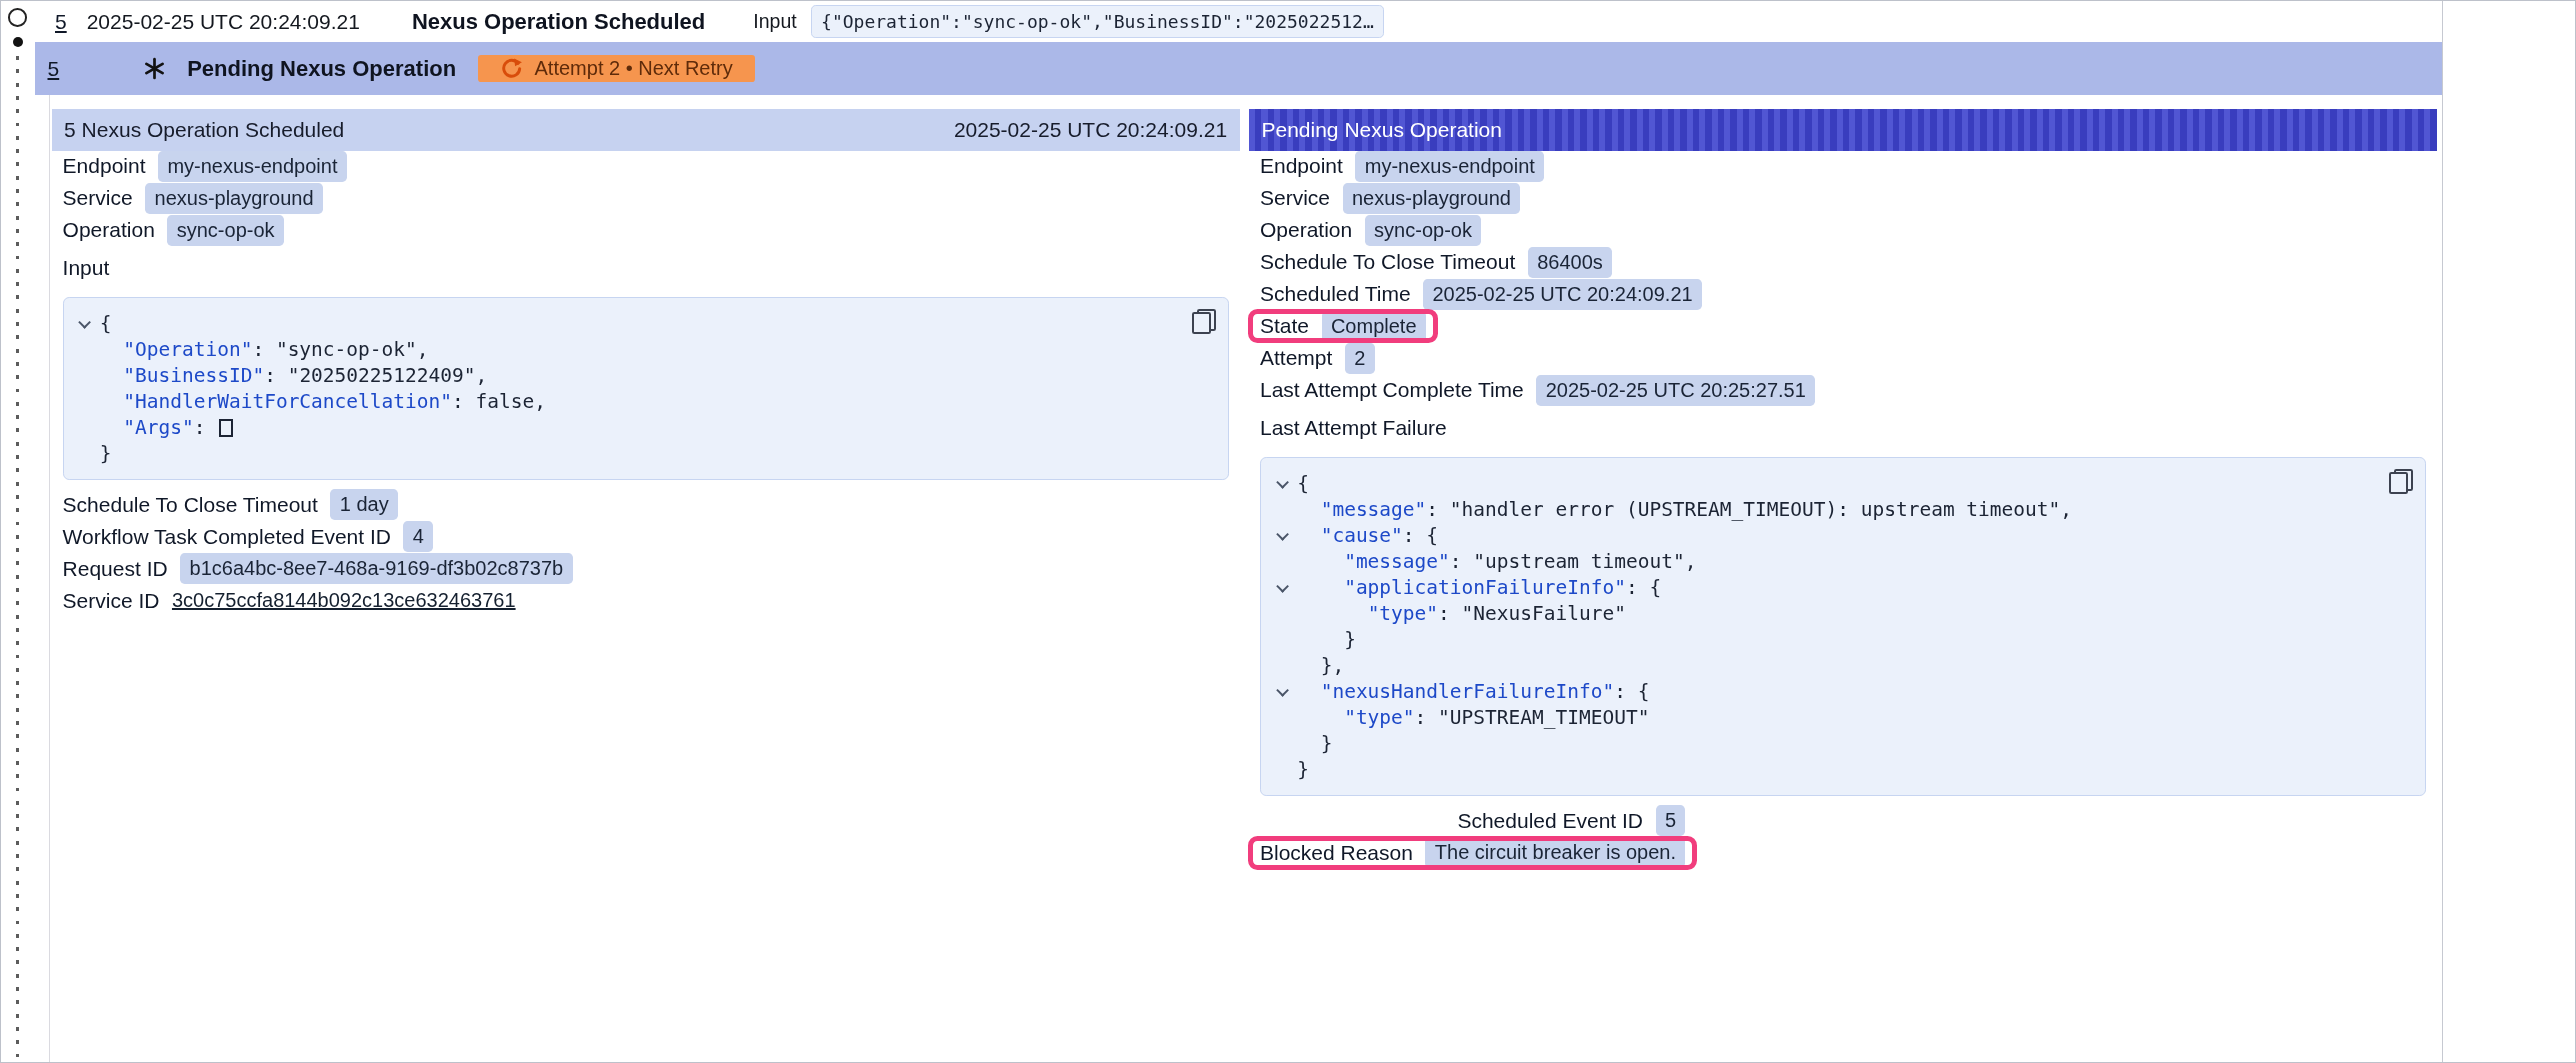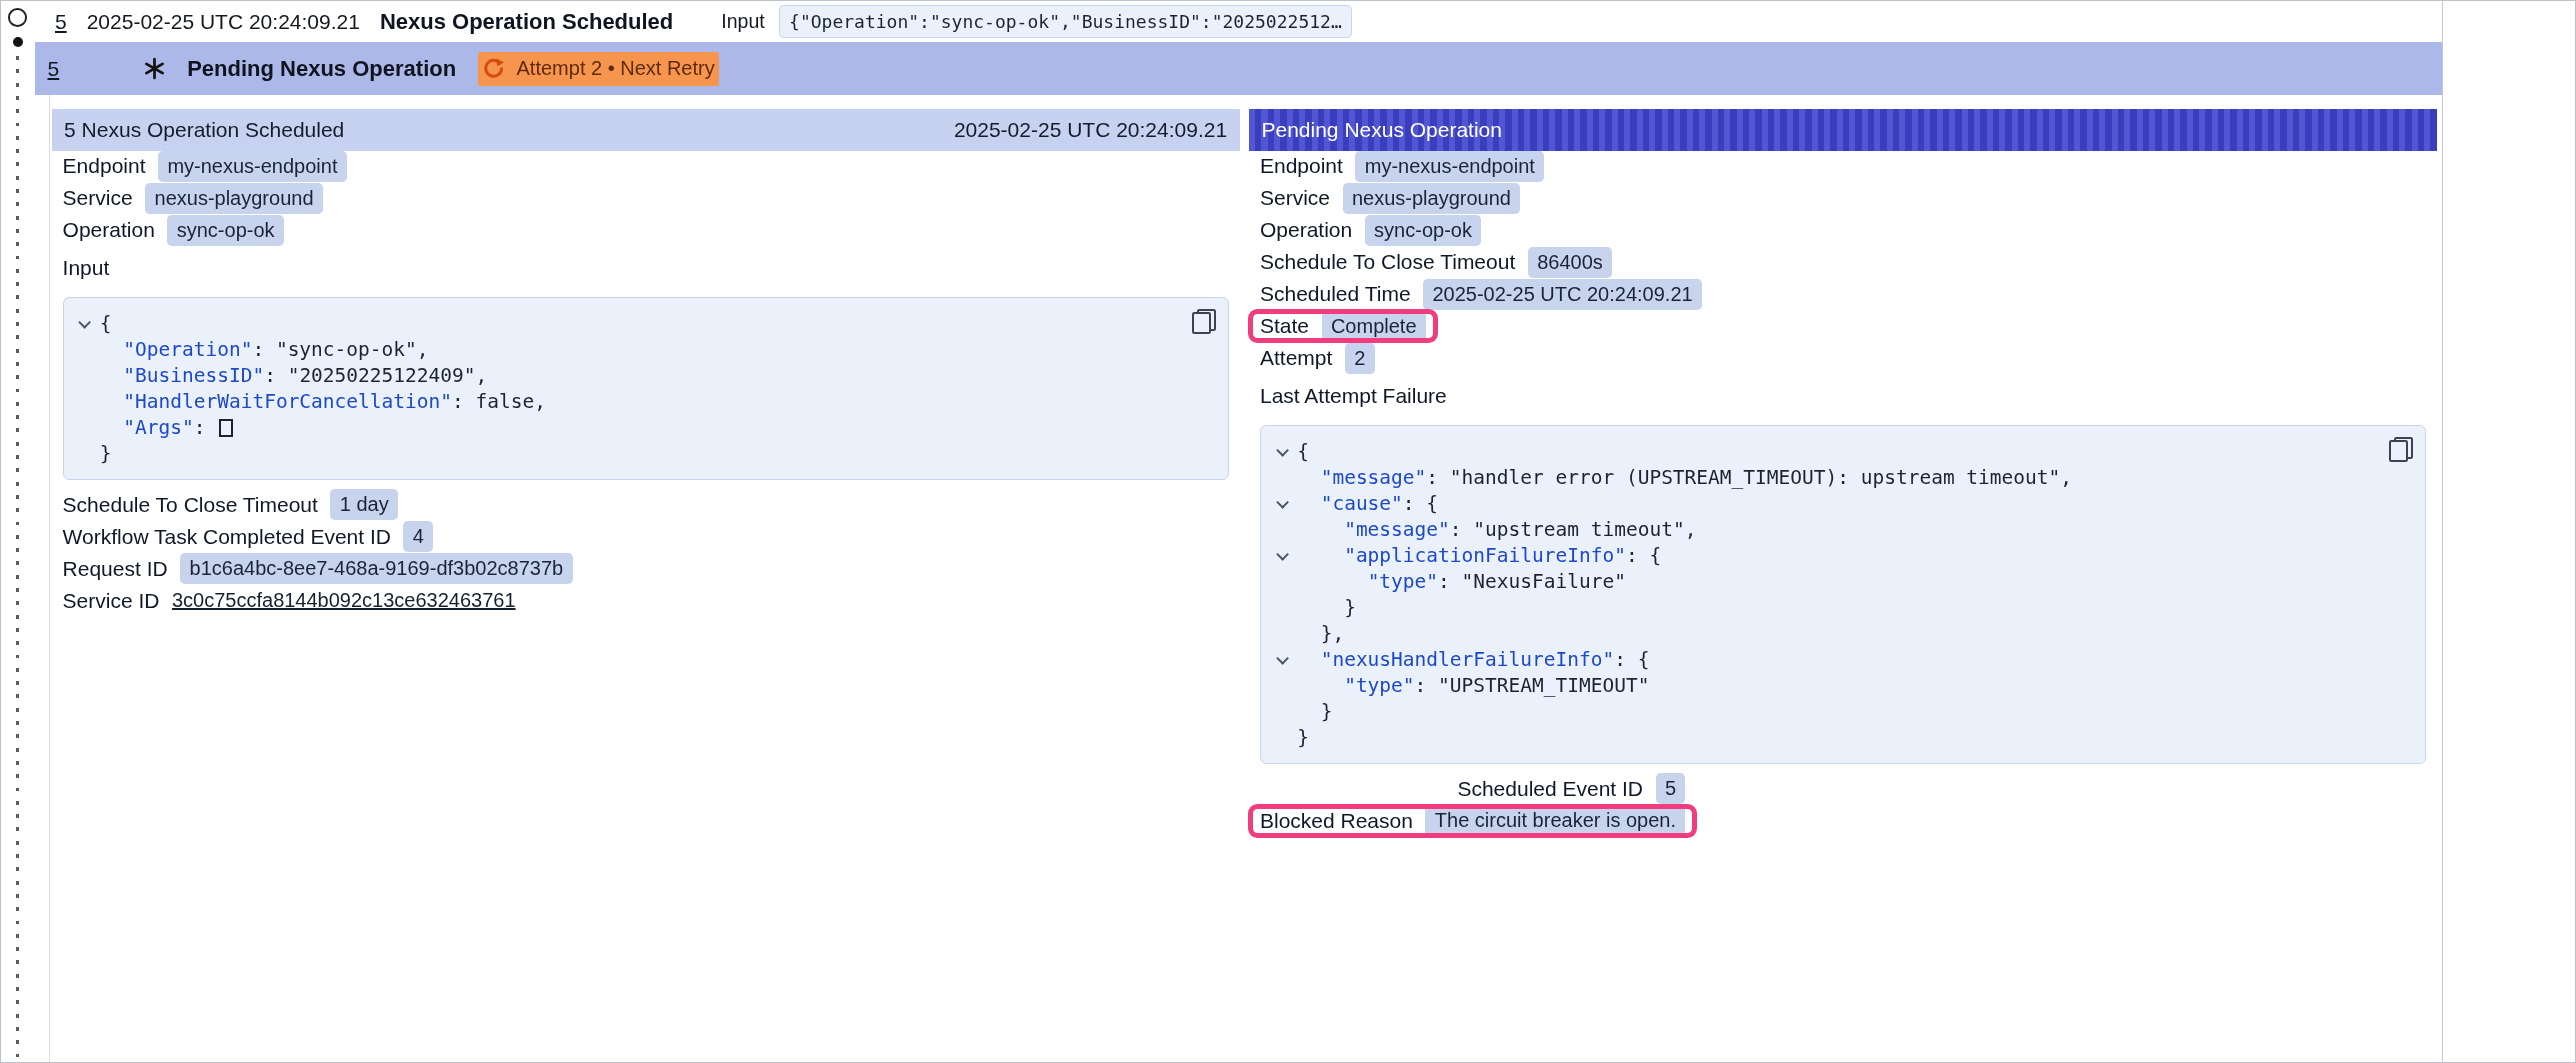--- a/index.html
+++ b/index.html
@@ -18,33 +18,33 @@
   .dotline{position:absolute;left:15px;top:55px;bottom:0;width:3.1px;
     background-image:repeating-linear-gradient(to bottom,#5c5c5c 0 3.9px,transparent 3.9px 13.3px);}
 
   .content{margin-left:34px;width:2408px;height:100%;border-right:1.6px solid #c6c9d1;background:#fff;}
 
   
   .row{display:flex;align-items:center;}
   .row-event{height:41px;padding-left:20px;background:#fff;}
   .evt-id{font-size:21px;color:#101828;text-decoration:underline;cursor:pointer;}
   .evt-time{margin-left:20px;font-size:21px;color:#14181f;white-space:nowrap;}
-  .evt-title{margin-left:20px;font-size:22px;font-weight:700;color:#0f1420;white-space:nowrap;}
+  .evt-title{margin-left:52px;font-size:22px;font-weight:700;color:#0f1420;white-space:nowrap;}
   .evt-input-label{margin-left:48px;font-size:19.5px;color:#14181f;}
   .evt-preview{margin-left:14px;font-family:"DejaVu Sans Mono",monospace;font-size:18px;
     background:var(--code_bg,#ebf1fb);border:1.6px solid var(--code_border,#c7d5f1);border-radius:4.7px;
     padding:3.1px 9.4px;color:#1c2434;max-width:616px;white-space:nowrap;overflow:hidden;height:33px;display:inline-flex;align-items:center;cursor:pointer;}
 
   .row-pending{height:53px;background:var(--row_highlight,#abb8e8);padding-left:12.5px;}
   .pending-id{font-weight:400;}
   .asterisk{margin-left:83px;display:inline-flex;}
   .pending-title{margin-left:20px;font-size:22px;font-weight:700;color:#0f1420;white-space:nowrap;}
   .attempt-badge{margin-left:22px;display:inline-flex;align-items:center;gap:11px;
     background:var(--attempt_badge_bg,#f6954e);color:var(--attempt_badge_text,#5f2b0a);
-    font-size:20px;padding:0 4px;height:34px;border-radius:3.1px;white-space:nowrap;}
+    font-size:20px;padding:0 22px;height:27px;border-radius:3.1px;white-space:nowrap;}
 
   
   .details{margin-left:14px;border-left:1.6px solid #dadae0;min-height:970px;
     display:flex;align-items:flex-start;gap:9.4px;padding:14px 0 0 1.6px;background:#fff;}
   .panel{width:1188px;flex:0 0 1188px;}
   .panel-head{height:42px;display:flex;align-items:center;justify-content:space-between;
     padding:0 12.5px;font-size:21px;font-weight:500;color:#171c2b;}
   .panel-head.plain{background:var(--panel_header,#c6d2f0);align-items:center;}
   .panel-head.striped{
     background:repeating-linear-gradient(90deg,var(--stripe_light,#5156d3) 0 6.2px,var(--stripe_dark,#393dbe) 6.2px 12.5px);
@@ -223,20 +223,24 @@
                 <span class="badge">2025-02-25 UTC 20:24:09.21</span>
               </div>
               <div class="field annotated">
                 <span class="flabel">State</span>
                 <span class="badge">Complete</span>
               </div>
               <div class="field">
                 <span class="flabel">Attempt</span>
                 <span class="badge">2</span>
               </div>
+              <div class="field">
+                <span class="flabel">Last Attempt Complete Time</span>
+                <span class="badge">2025-02-25 UTC 20:25:27.51</span>
+              </div>
             </div>
           <div class="section-label">Last Attempt Failure</div>
           <div class="codeblock">
             <div>
                 <div class="cline">
                   <span class="gutter">
                     <span class="chev"></span>
                   </span>
                   <span class="ctext"><span class="tok-p">{</span></span>
                 </div>

